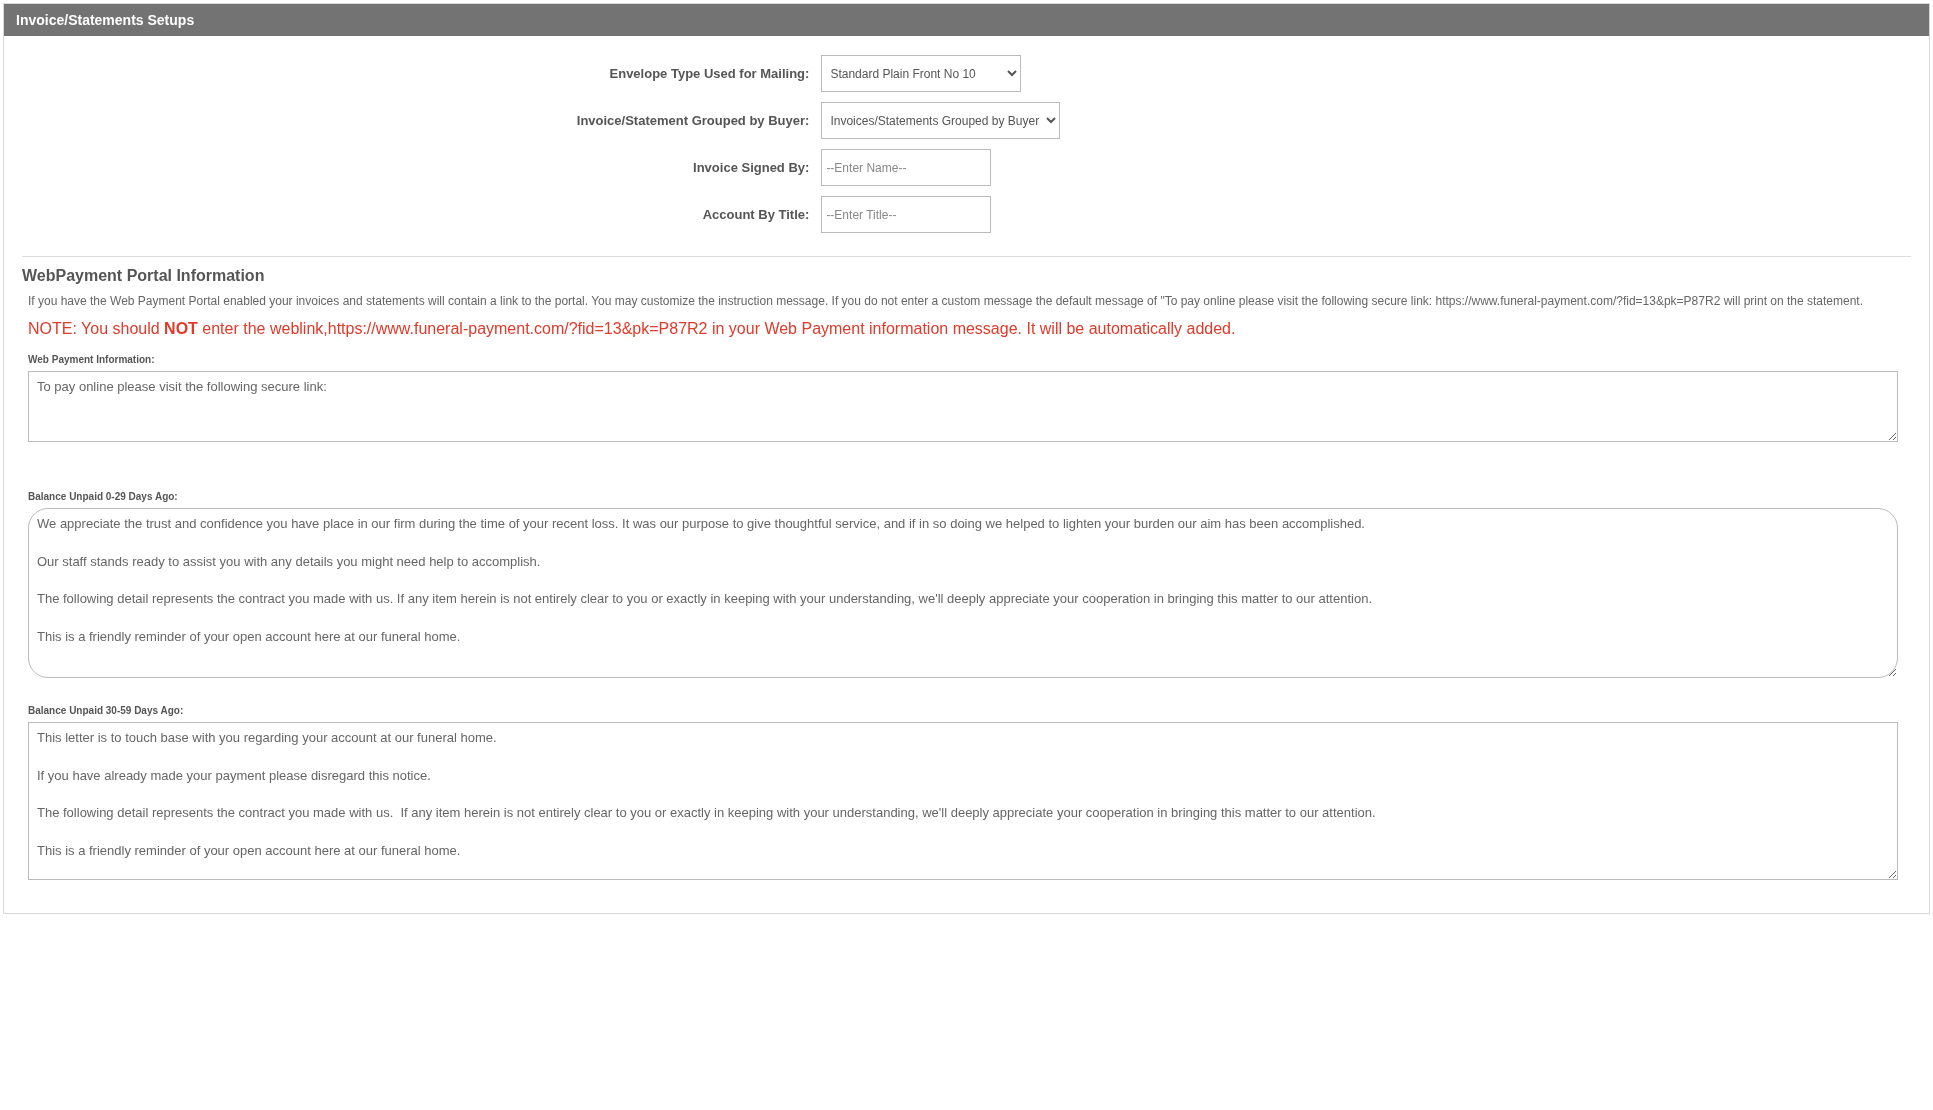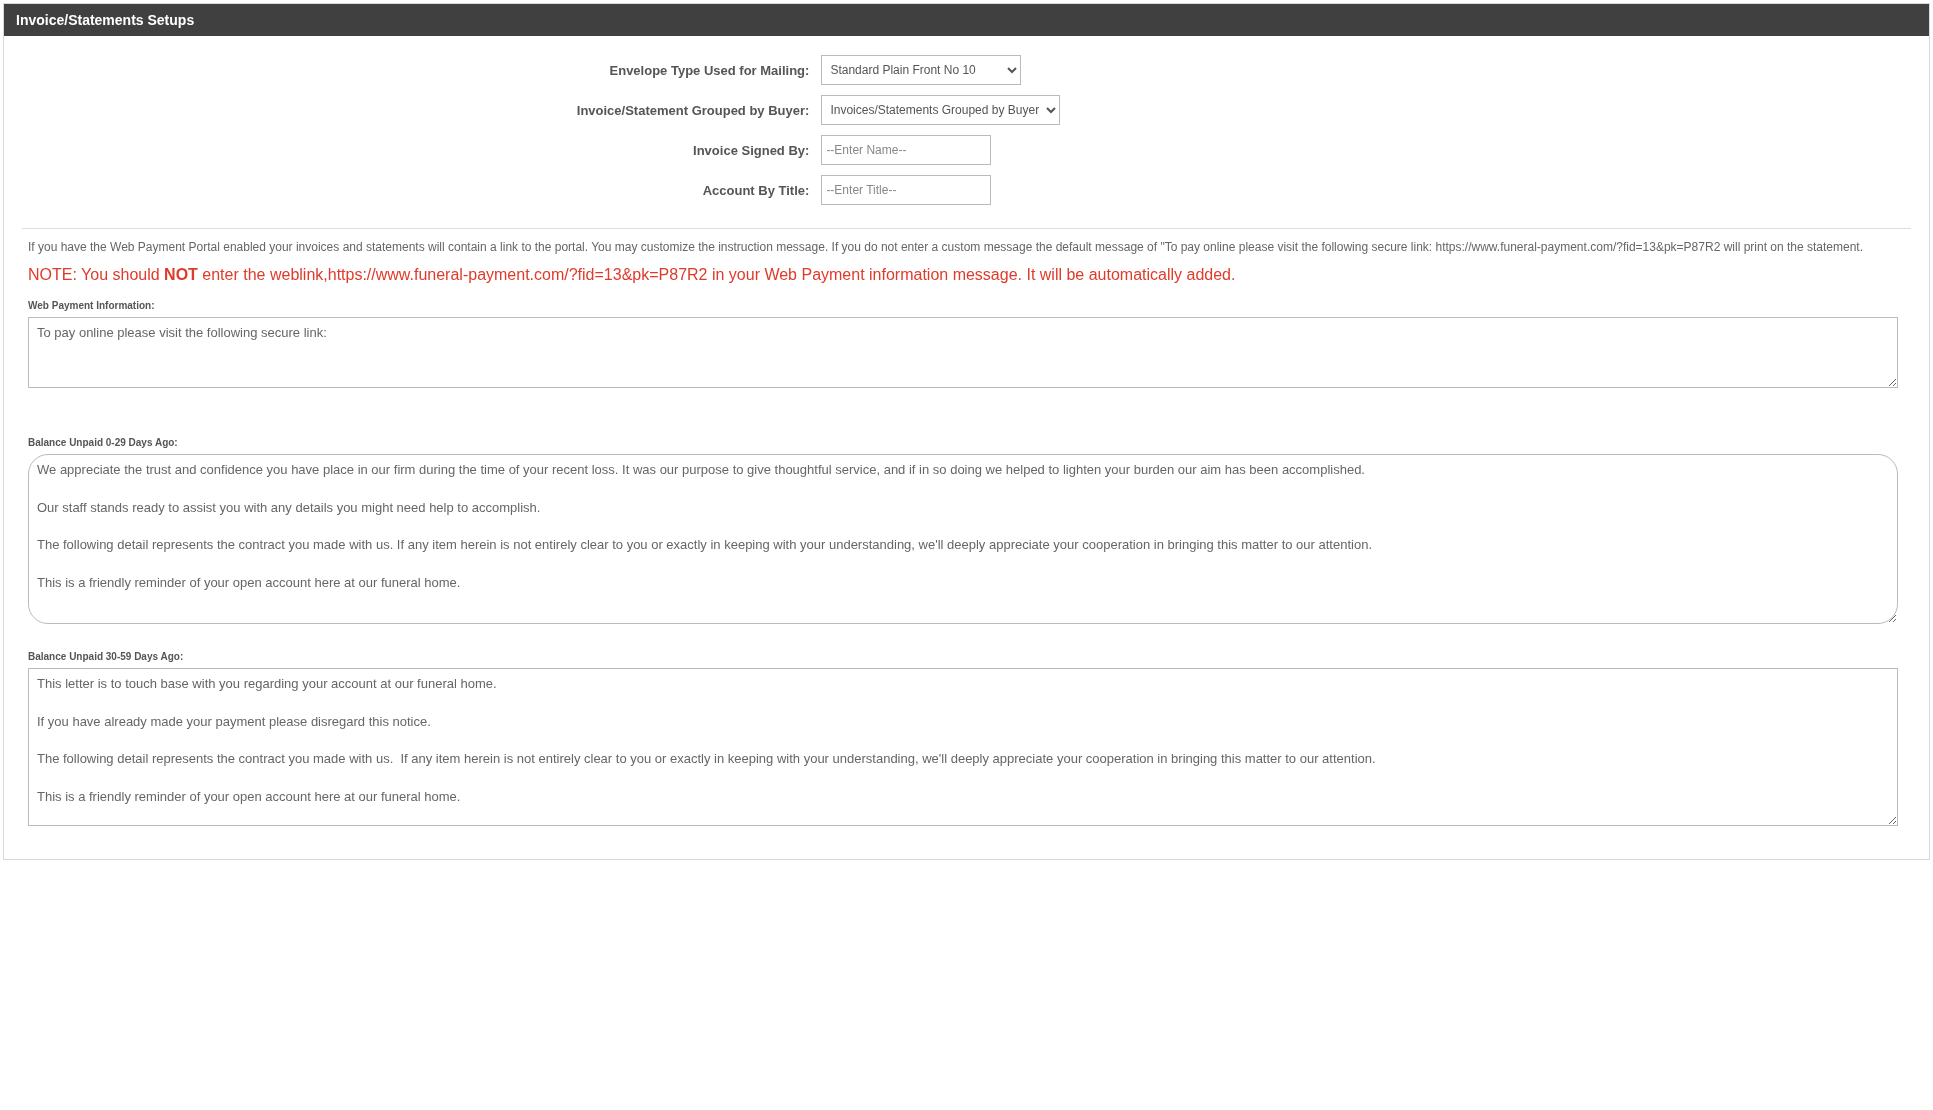--- a/index.html
+++ b/index.html
@@ -1,27 +1,27 @@
 <!DOCTYPE html>
 <html><head>
 <meta charset="utf-8">
 <style>
 * { box-sizing: border-box; margin: 0; padding: 0; }
 body { font-family: "Segoe UI", "Helvetica Neue", Arial, sans-serif; font-size: 13px; background: #fff; color: #444; }
 
 .panel { border: 1px solid #d8d8d8; margin: 3px; background: #fff; }
-.panel-header { background: #404040; color: #fff; font-size: 14px; font-weight: 600; padding: 8px 12px; }
+.panel-header { background: #737373; color: #fff; font-size: 14px; font-weight: 600; padding: 8px 12px; }
 .panel-body { padding: 10px 18px 20px 18px; }
 
 .form-table { width: 100%; border-collapse: collapse; margin-top: 4px; margin-bottom: 18px; }
 .form-table td { padding: 5px 6px; vertical-align: middle; }
 .form-table td.label-cell { width: 42%; text-align: right; font-weight: 700; color: #555; white-space: nowrap; }
 .form-table td.field-cell { width: 58%; text-align: left; }
 
-select, input[type=text] { font-family: inherit; font-size: 12px; padding: 2px 4px; border: 1px solid #bbb; background: #fff; color: #555; height: 30px; }
+select, input[type=text] { font-family: inherit; font-size: 12px; padding: 2px 4px; border: 1px solid #bbb; background: #fff; color: #555; height: 37px; }
 select { min-width: 200px; }
 input[type=text] { width: 170px; }
 input[type=text]::placeholder { color: #888; }
 
 hr.section-sep { border: none; border-top: 1px solid #ddd; margin: 2px 0 10px 0; }
 
 h2.section-title { font-size: 16px; font-weight: 600; color: #555; margin-bottom: 8px; margin-top: 4px; }
 
 .section-desc { font-size: 12px; color: #666; margin: 4px 0 10px 6px; line-height: 1.45; }
 
@@ -73,20 +73,21 @@
         <td class="label-cell">Account By Title:</td>
         <td class="field-cell">
           <input type="text" placeholder="--Enter Title--" style="">
         </td>
       </tr>
     </tbody>
       </table>
 
     <hr class="section-sep">
 
+    <h2 class="section-title">WebPayment Portal Information</h2>
 
     <p class="section-desc">If you have the Web Payment Portal enabled your invoices and statements will contain a link to the portal. You may customize the instruction message. If you do not enter a custom message the default message of "To pay online please visit the following secure link: https://www.funeral-payment.com/?fid=13&amp;pk=P87R2 will print on the statement.</p>
 
     <p class="warning-line">
       <span>NOTE: You should </span><span class="emph">NOT</span><span> enter the weblink,https://www.funeral-payment.com/?fid=13&amp;pk=P87R2 in your Web Payment information message. It will be automatically added.</span>
     </p>
 
     <label class="field-label">Web Payment Information:</label>
     <textarea class="big" rows="3" style="">To pay online please visit the following secure link:</textarea>
 

